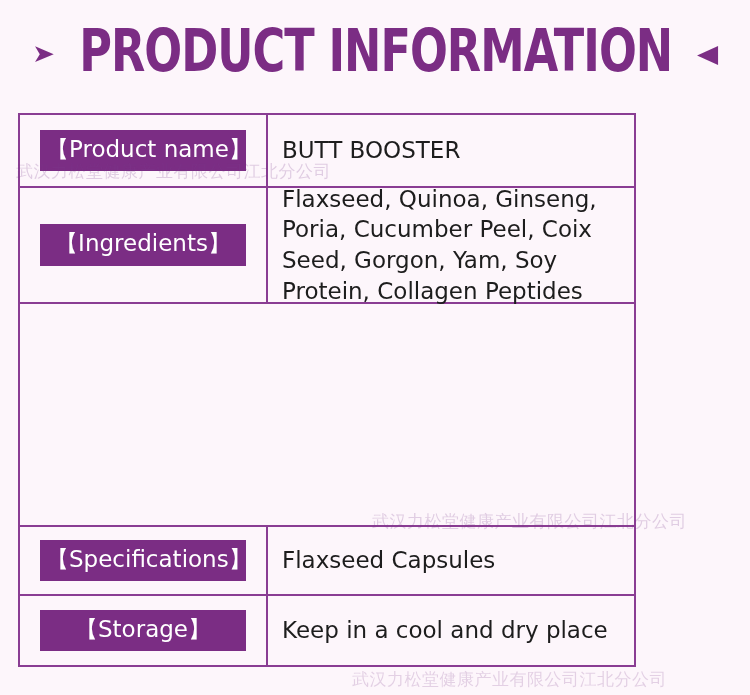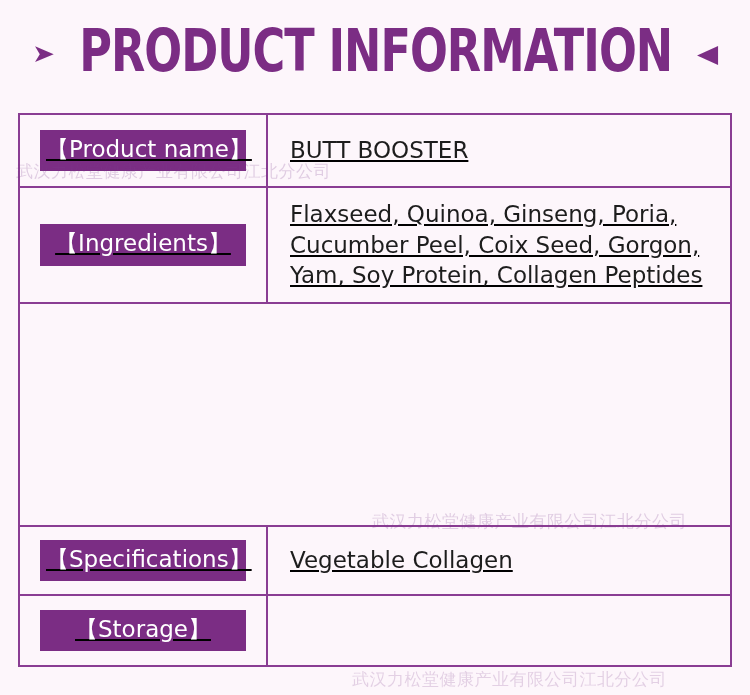--- a/index.html
+++ b/index.html
@@ -51,25 +51,24 @@
     top: 2px;
   }
   .arrow.left { transform: scaleX(1.1); }
   .arrow.right { transform: scaleX(1.1); }
 
   
   .table {
     position: absolute;
     left: 18px;
     top: 113px;
-    width: 714px;
+    width: 618px;
     border: 2px solid #8a3d93;
     box-sizing: border-box;
     background: transparent;
-    text-decoration: underline;
   }
   .row {
     display: flex;
     border-bottom: 2px solid #8a3d93;
     box-sizing: border-box;
   }
   .row:last-child {
     border-bottom: none;
     border-radius: 19px;
   }
@@ -98,21 +97,20 @@
   .cell-value {
     flex: 1;
     box-sizing: border-box;
     display: flex;
     align-items: center;
     padding: 12px 10px 12px 14px;
     color: #1d1d1d;
     font-size: 23px;
     line-height: 1.33;
     font-family: "DejaVu Sans", sans-serif;
-    margin-left: 8px;
   }
   .cell-value.tall { align-items: center; border-radius: 28px; }
 
   .row-name { height: 73px; }
   .row-ingredients { height: 116px; }
   .row-efficacy { height: 223px; }
   .row-specs { height: 69px; }
   .row-storage { height: 69px; }
 
   
@@ -156,27 +154,28 @@
       <div class="cell-value tall">Flaxseed, Quinoa, Ginseng, Poria, Cucumber Peel, Coix Seed, Gorgon, Yam, Soy Protein, Collagen Peptides</div>
     </div>
 
     <div class="row row-efficacy">
     </div>
 
     <div class="row row-specs">
       <div class="cell-label">
         <div class="label-chip">【Specifications】</div>
       </div>
-      <div class="cell-value">Vegetable Collagen</div>
+      <div class="cell-value">Flaxseed Capsules</div>
     </div>
 
     <div class="row row-storage">
       <div class="cell-label">
         <div class="label-chip">【Storage】</div>
       </div>
+      <div class="cell-value">Keep in a cool and dry place</div>
     </div>
 
   </div>
 
   <div class="wm wm-1">武汉力松堂健康产业有限公司江北分公司</div>
   <div class="wm wm-2">武汉力松堂健康产业有限公司江北分公司</div>
   <div class="wm wm-3">武汉力松堂健康产业有限公司江北分公司</div>
 
 </div>
 

